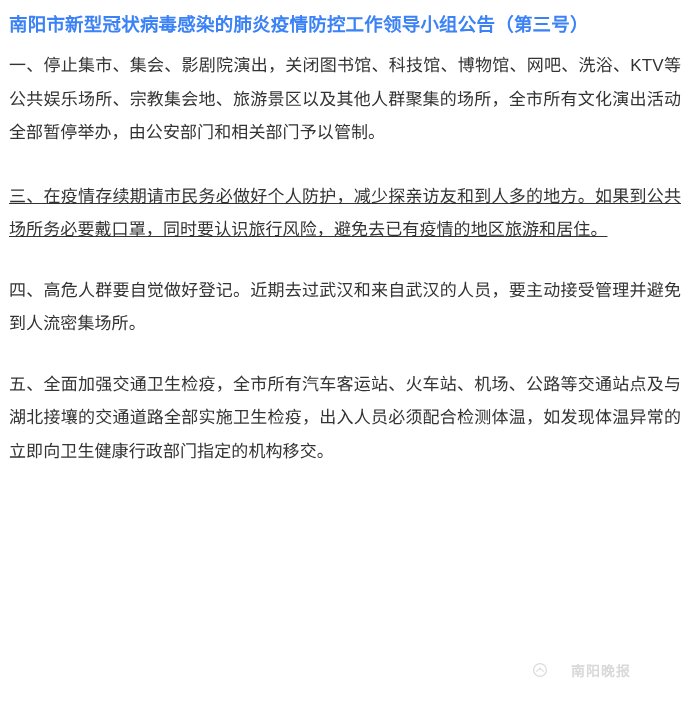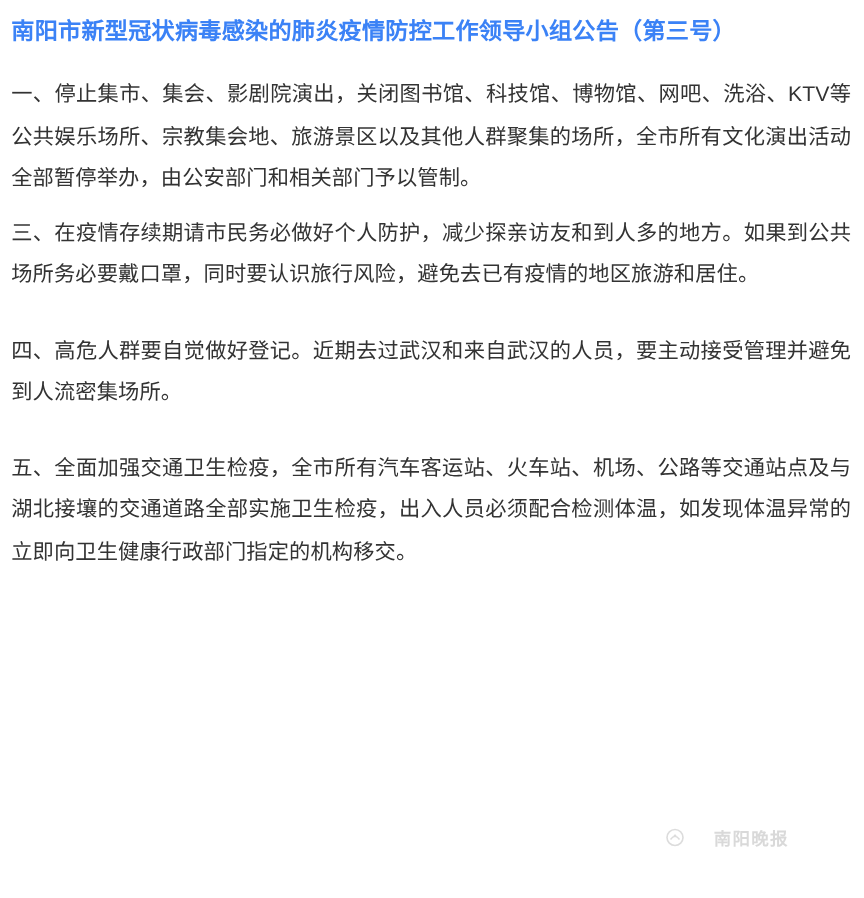--- a/index.html
+++ b/index.html
@@ -44,24 +44,24 @@
     color: #333333;
     line-height: 33.5px;
     margin: 0;
     text-align: justify;
     text-justify: inter-ideograph;
     letter-spacing: 0.1px;
   }
 
   
   .p-intro   { margin-top: 25px; }
-  .p-one     { margin-top: 21px; }
+  .p-one     { margin-top: 11px; }
   .p-two     { margin-top: 27px; }
   .p-three   { margin-top: 27px; }
-  .p-four    { margin-top: 10px; }
+  .p-four    { margin-top: 30px; text-decoration: underline; }
   .p-five    { margin-top: 27px; }
   .p-six     { margin-top: 27px; }
 
   
   .watermark {
     position: absolute;
     right: 60px;
     bottom: 38px;
     display: flex;
     align-items: center;

